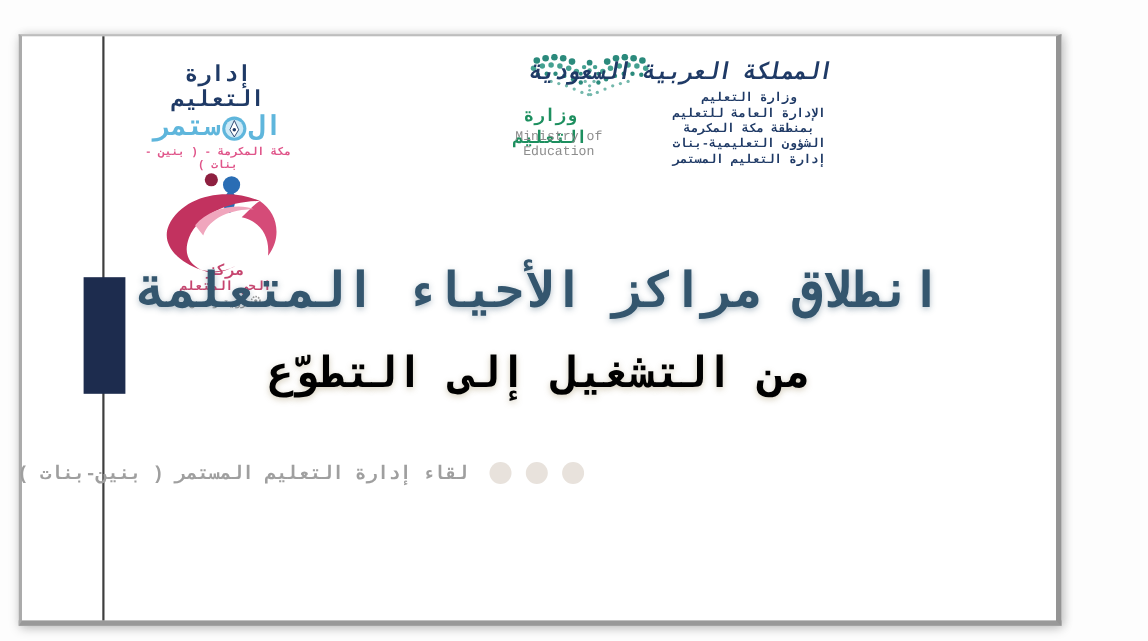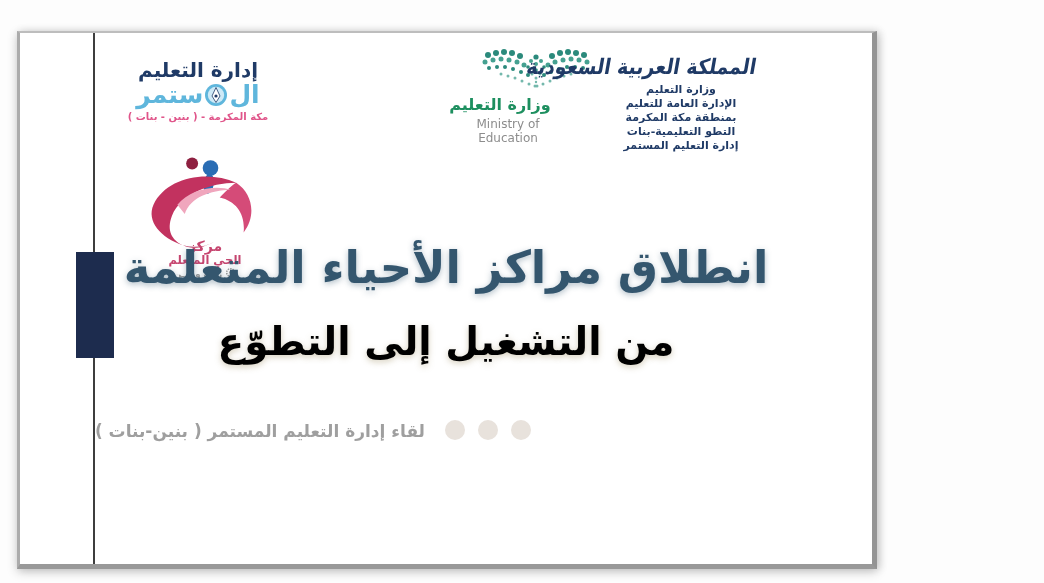--- a/index.html
+++ b/index.html
@@ -3,25 +3,26 @@
 <meta charset="utf-8">
 <style>
   html,body{margin:0;padding:0;}
   body{
     width:1044px;height:583px;overflow:hidden;
     background:#fdfdfd;
     font-family:"DejaVu Sans",sans-serif;
   }
   .stage{position:relative;width:1044px;height:583px;background:#fdfdfd;}
   .slide{
-    position:absolute;left:17px;top:31px;width:860px;height:538px;
+    position:absolute;left:17px;top:31px;width:948px;height:538px;
     background:#ffffff;box-sizing:border-box;
     border-top:2px solid #bdbdbd;border-left:3px solid #ababab;
     border-right:5px solid #949494;border-bottom:5px solid #999999;
     box-shadow:0 3px 10px rgba(0,0,0,.20), 3px 0 8px rgba(0,0,0,.12);
+    font-family:Liberation Mono, monospace;
   }
   .vrule{position:absolute;left:73px;top:0;bottom:0;width:2px;background:#3e3e3e;}
   .navy-rect{position:absolute;left:56px;top:219px;width:38px;height:106px;background:#1d2c4e;}
 
   
   .left-logo{position:absolute;left:100px;top:26px;width:156px;text-align:center;direction:rtl;}
   .ll-1{font-size:20px;font-weight:bold;color:#1f3a66;line-height:22px;}
   .ll-2{display:flex;direction:rtl;justify-content:center;align-items:center;gap:1px;
         font-size:25px;font-weight:bold;color:#5fb6dc;line-height:27px;}
   .pen-badge{width:24px;height:24px;flex:0 0 auto;}
@@ -166,21 +167,21 @@
     </div>
     <div class="moe-ar">وزارة التعليم</div>
     <div class="moe-en">Ministry of Education</div>
 
     <div class="right-block">
       <span class="kingdom">المملكة العربية السعودية</span>
       <div class="rb-lines">
         <div class="rb-line">وزارة التعليم</div>
         <div class="rb-line">الإدارة العامة للتعليم</div>
         <div class="rb-line">بمنطقة مكة المكرمة</div>
-        <div class="rb-line">التطو التعليمية-بنات</div>
+        <div class="rb-line">الشؤون التعليمية-بنات</div>
         <div class="rb-line">إدارة التعليم المستمر</div>
       </div>
     </div>
 
     <div class="center-logo">
       <span>
         <svg viewBox="0 0 140 100" width="140" height="92">
           <circle cx="56" cy="7" r="6.5" fill="#8e2040"></circle>
           <circle cx="76" cy="12" r="8.5" fill="#2a6db4"></circle>
           <ellipse cx="74" cy="29" rx="5.5" ry="11" fill="#2a6db4" transform="rotate(8 74 29)"></ellipse>

